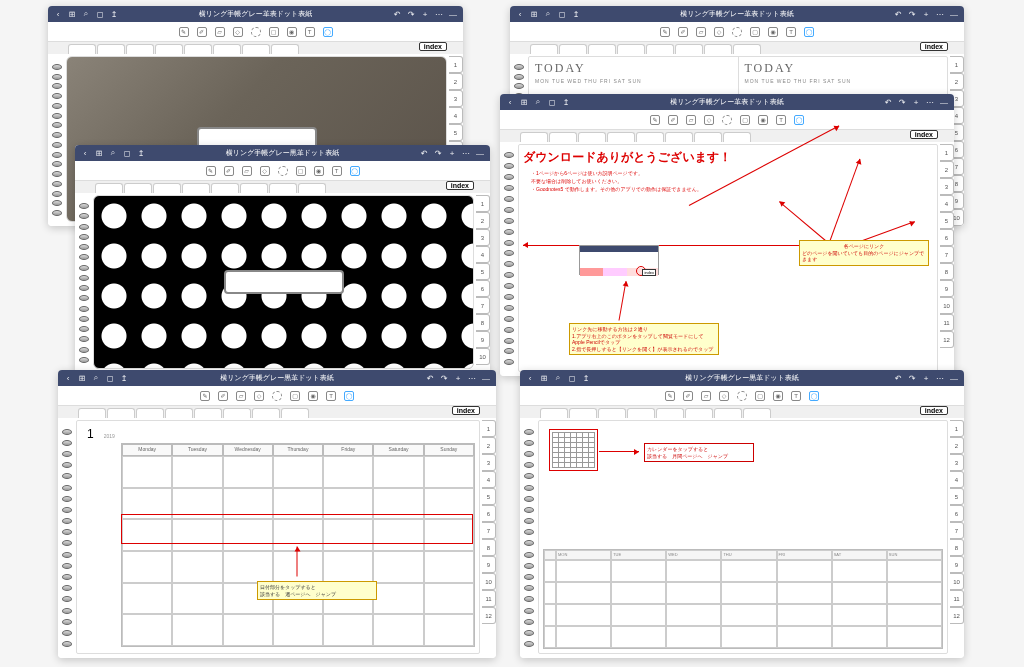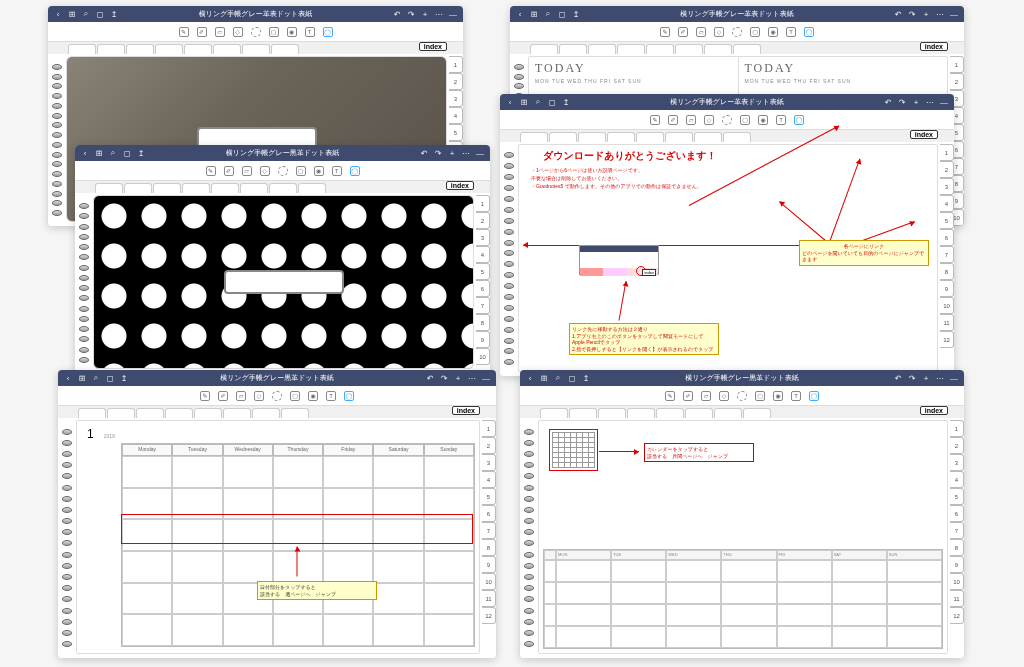--- a/index.html
+++ b/index.html
@@ -30,21 +30,21 @@
 
 .cover-polka{background:#000;background-image:radial-gradient(circle,#fff 12px,transparent 13px);background-size:40px 40px;background-position:0 0;border-radius:6px}
 
 
 .today-col{display:flex;height:100%}
 .today-half{flex:1;padding:4px 6px;border-right:1px solid #ddd}
 .today-title{font-family:serif;font-size:12px;color:#666;letter-spacing:2px}
 .dow-row{font-size:5px;color:#888;letter-spacing:1px;margin-top:2px}
 
 
-.instr-title{color:#d00;font-size:10px;font-weight:bold;margin:4px 24px}
+.instr-title{color:#d00;font-size:12px;font-weight:bold;margin:4px 4px}
 .instr-line{color:#d00;font-size:5px;margin:2px 12px}
 .arrow{position:absolute;background:#d00;height:1px;transform-origin:left center}
 .arrow::after{content:'';position:absolute;right:-3px;top:-2px;border:3px solid transparent;border-left:5px solid #d00}
 .yellow-note{background:#ffffcc;border:1px solid #cc9900;font-size:5px;padding:2px;position:absolute;color:#c00;line-height:1.3}
 .mini-cal{position:absolute;border:1px solid #d00;padding:2px;font-size:4px}
 .mini-cal table{border-collapse:collapse}
 .mini-cal td{border:1px solid #999;width:6px;height:5px}
 
 
 .mcal{width:100%;height:100%;padding:4px}

